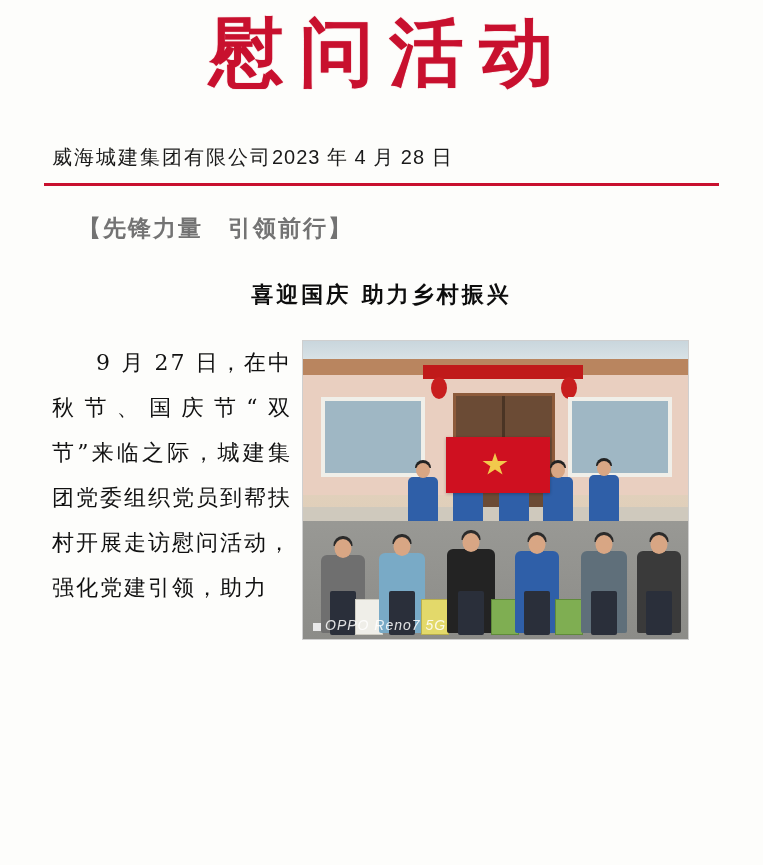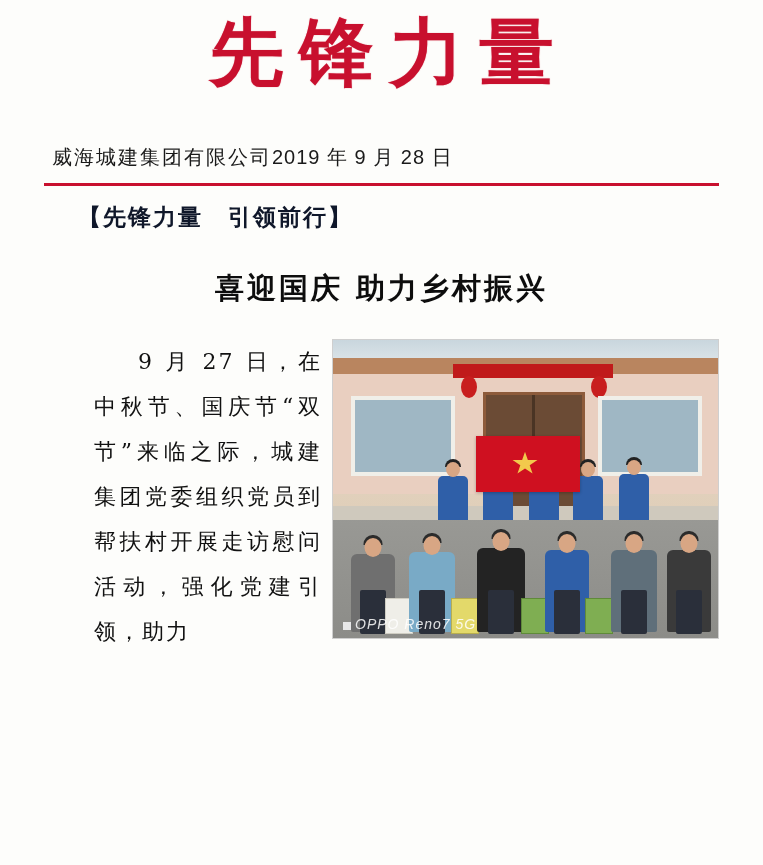--- a/index.html
+++ b/index.html
@@ -61,52 +61,52 @@
   .pub-right { letter-spacing: 1px; }
 
   .rule {
     margin: 12px 44px 0 44px;
     height: 3px;
     background: #c8102e;
   }
 
   
   .section-tag {
-    margin: 16px 0 0 78px;
+    margin: 27px 0 0 78px;
     font-family: Liberation Serif, serif;
     font-weight: 700;
     font-size: 23px;
     letter-spacing: 2px;
-    color: #0f172a;
+    color: #737373;
   }
 
   
   .headline {
     margin-top: 36px;
     text-align: center;
     font-family: "DejaVu Serif", serif;
     font-weight: 700;
-    font-size: 29px;
+    font-size: 22px;
     letter-spacing: 3px;
     color: #0d0d0d;
   }
   .subheadline {
     margin-top: 16px;
     text-align: center;
     font-family: "DejaVu Serif", serif;
     font-weight: 700;
     font-size: 21px;
     letter-spacing: 1px;
     color: #0d0d0d;
   }
 
   
   .body-area {
     margin-top: 30px;
-    padding: 0 44px 0 94px;
+    padding: 0 44px 0 52px;
     display: flex;
     align-items: flex-start;
     gap: 10px;
   }
   .body-text {
     width: 240px;
     font-family: "DejaVu Serif", serif;
     font-size: 22px;
     line-height: 45px;
     letter-spacing: 2px;
@@ -229,26 +229,26 @@
     display:inline-block; width:8px; height:8px; background:#e8e8e8;
     margin-right:4px; vertical-align:-1px;
   }
 </style>
 </head>
 <body>
 
 <div class="page">
 
   <div class="masthead">
-    <div class="masthead-title">先锋力量</div>
+    <div class="masthead-title">慰问活动</div>
   </div>
 
   <div class="pub-row">
     <div class="pub-left">威海城建集团有限公司</div>
-    <div class="pub-right">2019 年 9 月 28 日</div>
+    <div class="pub-right">2023 年 4 月 28 日</div>
   </div>
 
   <div class="rule"></div>
 
   <div class="section-tag">【先锋力量　引领前行】</div>
 
   <div class="headline">喜迎国庆  助力乡村振兴</div>
 
   <div class="body-area">
     <div class="body-text">

